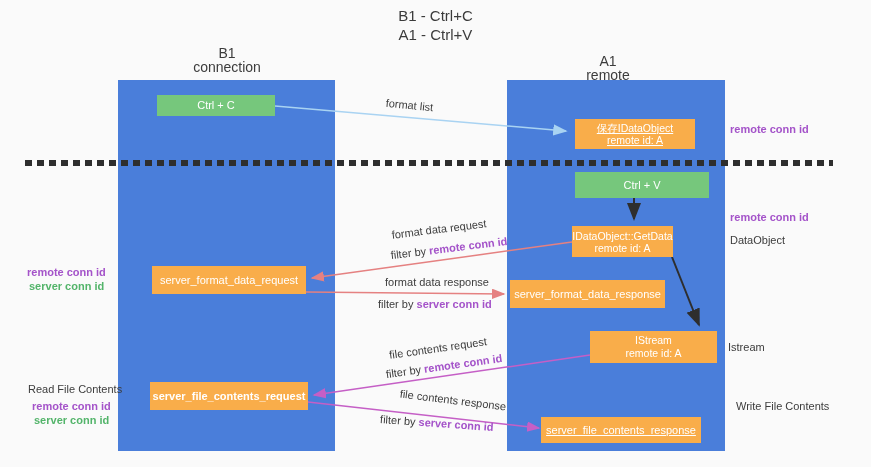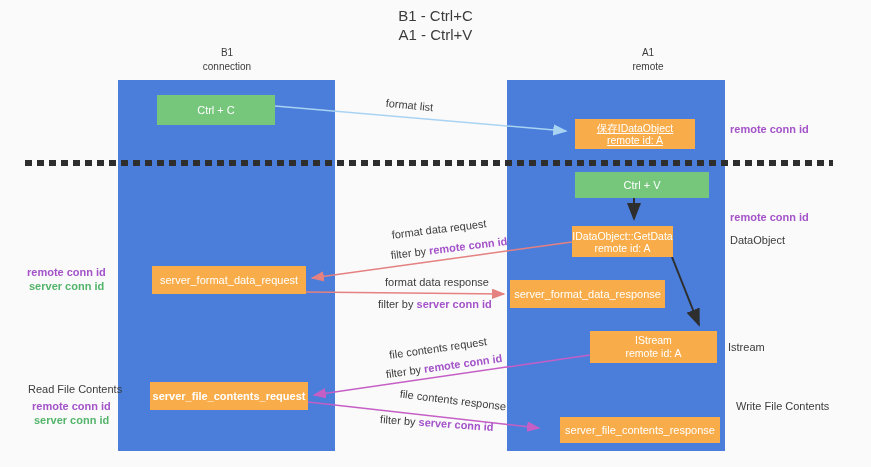--- a/index.html
+++ b/index.html
@@ -13,23 +13,23 @@
     --lblue:#a9d3f2;
     --salmon:#e58181;
     --magenta:#c55fc6;
   }
   html,body{margin:0;padding:0;}
   body{font-family:"Liberation Sans", sans-serif; background:#fff;}
   #canvas{position:relative;width:871px;height:467px;background:var(--bg);overflow:hidden;}
   .col{position:absolute;top:80px;width:217px;height:371px;background:var(--blue);z-index:1;}
   #col-left{left:118px;}
   #col-right{left:507px;width:218px;}
-  .col-header{position:absolute;top:46px;width:120px;text-align:center;font-size:10px;line-height:14px;color:var(--ink);z-index:2;}
+  .col-header{position:absolute;top:46px;width:120px;text-align:center;font-size:14px;line-height:14px;color:var(--ink);z-index:2;}
   #hdr-left{left:167px;}
-  #hdr-right{left:588px;}
+  #hdr-right{left:548px;margin-top:8px;}
   .title{position:absolute;top:6px;left:0;width:100%;text-align:center;font-size:15px;line-height:19px;color:#3b3b3b;z-index:2;}
   svg#arrows{position:absolute;left:0;top:0;z-index:2;}
   .box{position:absolute;display:flex;flex-direction:column;align-items:center;justify-content:center;
        color:#fff;font-size:11px;line-height:13px;text-align:center;z-index:3;}
   .box.green{background:var(--green);}
   .box.orange{background:var(--orange);}
   .dashed{position:absolute;left:25px;top:160px;width:808px;height:6px;z-index:4;
           background:repeating-linear-gradient(to right,#2e2e2e 0 7px,transparent 7px 12px);}
   .lbl{position:absolute;font-size:11px;color:var(--ink);z-index:3;white-space:nowrap;}
   .lbl.b{font-weight:bold;}
@@ -77,21 +77,21 @@
     </defs>
     <line x1="275" y1="106" x2="566" y2="131" stroke="#a9d3f2" stroke-width="1.6" marker-end="url(#m-lblue)"></line>
     <line x1="634" y1="198" x2="634" y2="219" stroke="#2e2e2e" stroke-width="2" marker-end="url(#m-black)"></line>
     <line x1="572" y1="242" x2="312" y2="278" stroke="#e58181" stroke-width="1.5" marker-end="url(#m-salmon)"></line>
     <line x1="306" y1="292" x2="504" y2="294" stroke="#e58181" stroke-width="1.5" marker-end="url(#m-salmon)"></line>
     <line x1="672" y1="257" x2="699" y2="325" stroke="#2e2e2e" stroke-width="2" marker-end="url(#m-black)"></line>
     <line x1="590" y1="355" x2="314" y2="395" stroke="#c55fc6" stroke-width="1.5" marker-end="url(#m-magenta)"></line>
     <line x1="308" y1="402" x2="539" y2="428" stroke="#c55fc6" stroke-width="1.5" marker-end="url(#m-magenta)"></line>
   </svg>
 
-  <div class="box green" style="left:157px;top:95px;width:118px;height:30px;">
+  <div class="box green" style="left:157px;top:95px;width:118px;height:21px;">
     <span>Ctrl + C</span>
   </div>
 
   <div class="box orange" style="left:575px;top:119px;width:120px;height:30px;font-size:10.5px;line-height:12px;text-decoration:underline;">
     <span>保存IDataObject</span>
     <span>remote id: A</span>
   </div>
 
   <div class="box green" style="left:575px;top:172px;width:134px;height:26px;">
     <span>Ctrl + V</span>
@@ -112,21 +112,21 @@
 
   <div class="box orange" style="left:590px;top:331px;width:127px;height:32px;font-size:10.5px;line-height:13px;">
     <span>IStream</span>
     <span>remote id: A</span>
   </div>
 
   <div class="box orange" style="left:150px;top:382px;width:158px;height:28px;font-weight:bold;">
     <span>server_file_contents_request</span>
   </div>
 
-  <div class="box orange" style="left:560px;top:417px;width:160px;height:26px;">
+  <div class="box orange" style="left:541px;top:417px;width:160px;height:26px;text-decoration:underline;">
     <span>server_file_contents_response</span>
   </div>
 
   <div class="dashed"></div>
 
   <div class="flow" style="left:362px;top:99px;width:95px;transform:rotate(5.5deg);">format list</div>
 
   <div class="flow" style="left:388px;top:223px;width:102px;transform:rotate(-7deg);">format data request</div>
   <div class="flow" style="left:388px;top:242px;width:122px;transform:rotate(-7deg);">
     <span>filter by </span><span class="hl">remote conn id</span>

